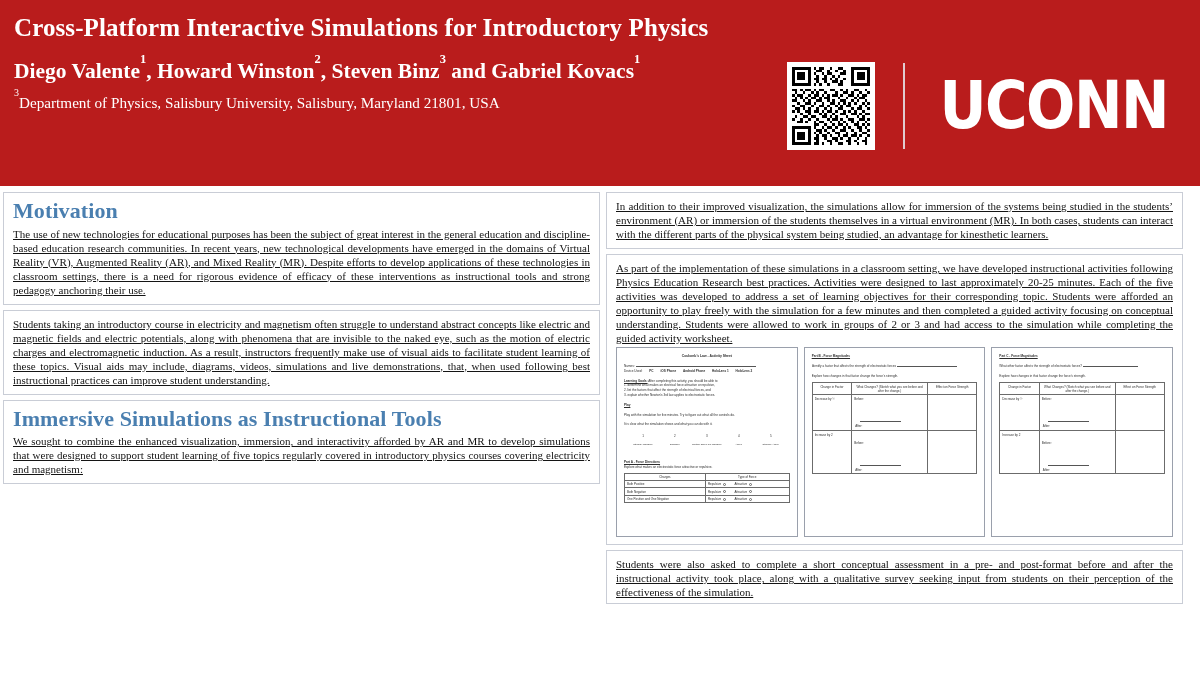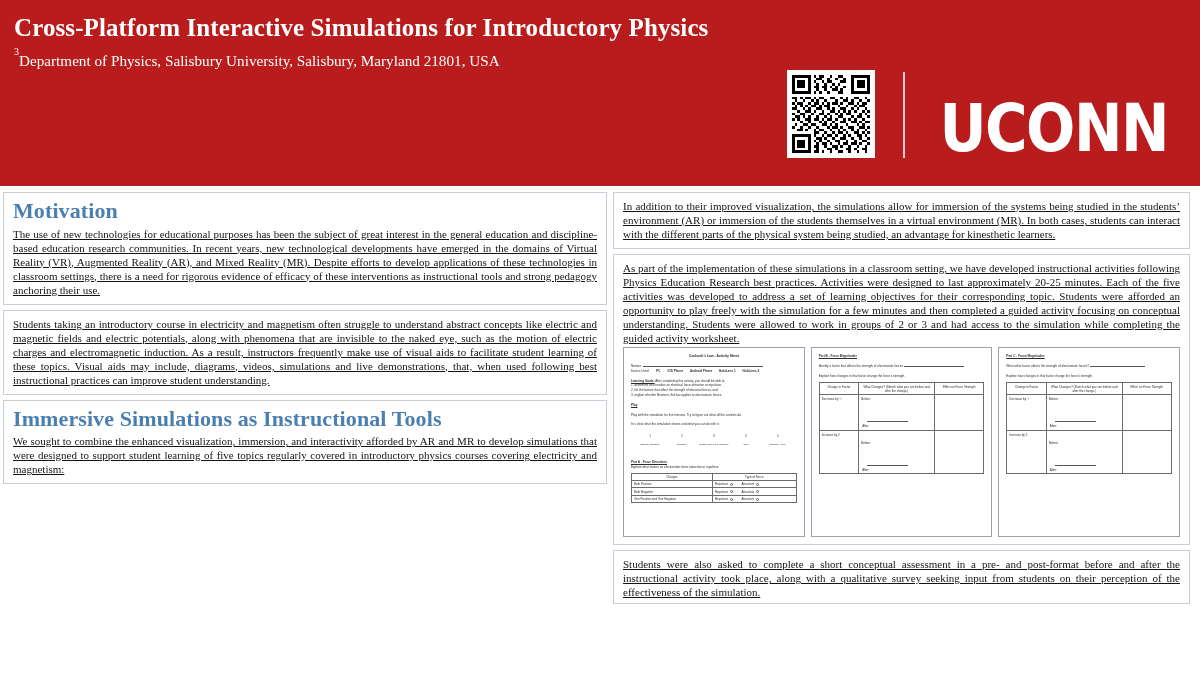--- a/index.html
+++ b/index.html
@@ -37,21 +37,21 @@
     font-size: 15.2px;
     line-height: 1.44;
     white-space: nowrap;
   }
   .affil sup { font-size: 10px; top: -.55em; position: relative; }
 
   .brandblock {
     position: absolute;
     right: 22px; top: 54px;
     display: flex;
-    align-items: flex-end;
+    align-items: center;
     height: 104px;
   }
   .qr {
     width: 88px; height: 88px;
     background: #ffffff;
     padding: 5px;
   }
   .qr svg { display: block; width: 100%; height: 100%; }
   .brand-divider {
     width: 2px; height: 86px;
@@ -68,21 +68,21 @@
     line-height: 1;
     padding-right: 10px;
     transform: scaleY(1.12);
   }
 
   
   .body-area {
     display: flex;
     width: 1200px;
     height: 489px;
-    padding: 6px 10px 0 3px;
+    padding: 6px 17px 0 3px;
     gap: 6px;
     align-items: flex-start;
   }
   .col { display: flex; flex-direction: column; gap: 5px; }
   .col-left  { width: 614px; }
   .col-right { width: 577px; }
 
   .panel {
     border: 1px solid #c9cdd6;
     background: #ffffff;
@@ -196,20 +196,21 @@
     width: 58%;
     margin: 20px 0 2px 6px;
   }
   .after-lab { margin-left: 1px; }
 </style>
 </head>
 <body>
 
 <div class="header">
   <div class="poster-title">Cross-Platform Interactive Simulations for Introductory Physics</div>
+  <div class="authors">Diego Valente<sup>1</sup>, Howard Winston<sup>2</sup>, Steven Binz<sup>3</sup> and Gabriel Kovacs<sup>1</sup></div>
   <div class="affiliations">
       <div class="affil"><sup>3</sup>Department of Physics, Salisbury University, Salisbury, Maryland 21801, USA</div>
     </div>
 
   <div class="brandblock">
     <div class="qr">
       <svg viewBox="0 0 29 29" shape-rendering="crispEdges" aria-hidden="true">
         <rect width="29" height="29" fill="#fff"></rect>
         <g fill="#000">
           <rect x="0" y="0" width="7" height="1"></rect>

